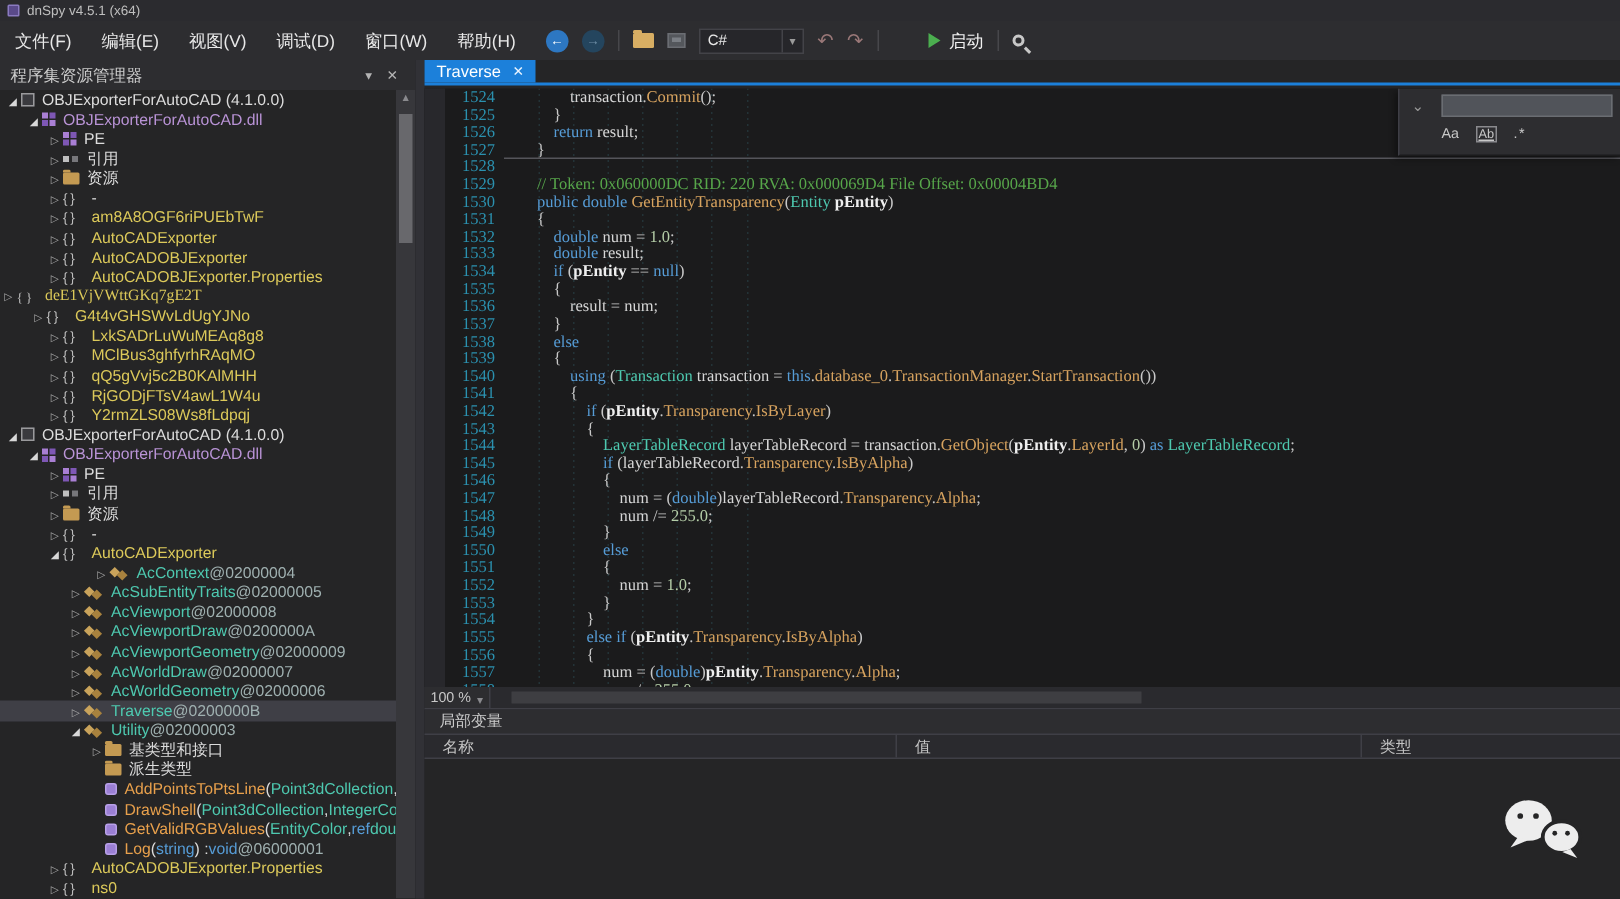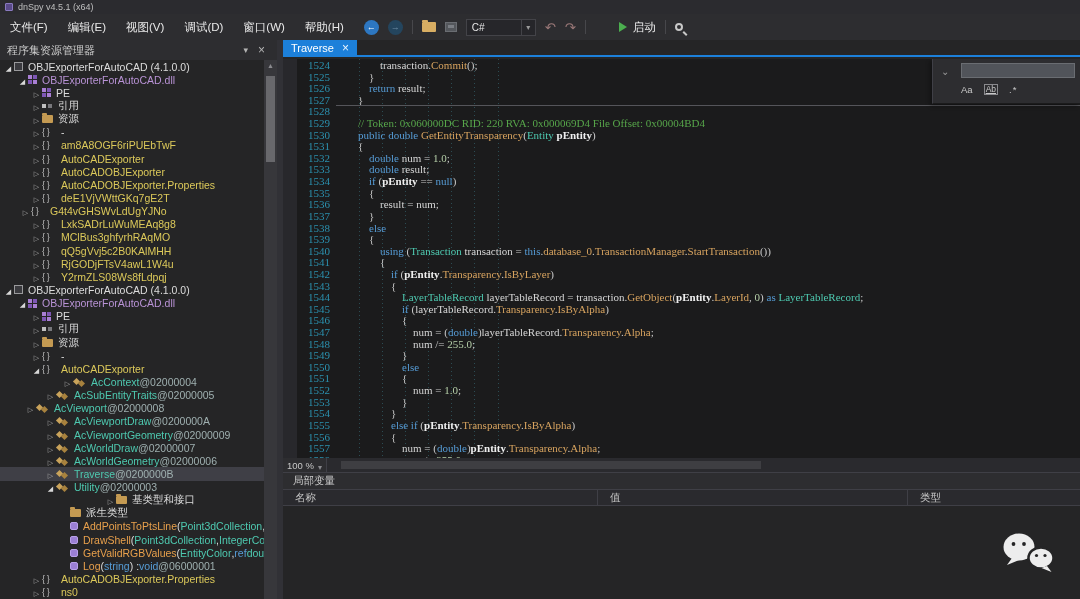--- a/index.html
+++ b/index.html
@@ -208,21 +208,21 @@
       <div class="tree-row" style="padding-left: 31px;">
         <span class="exp exp-closed"></span>
         <span class="ic ic-ns"></span>
         <span class="tp-ns">AutoCADOBJExporter</span>
       </div>
       <div class="tree-row" style="padding-left: 31px;">
         <span class="exp exp-closed"></span>
         <span class="ic ic-ns"></span>
         <span class="tp-ns">AutoCADOBJExporter.Properties</span>
       </div>
-      <div class="tree-row" style="padding-left: 31px;">
+      <div class="tree-row" style=" font-family: Liberation Serif, serif;">
         <span class="exp exp-closed"></span>
         <span class="ic ic-ns"></span>
         <span class="tp-ns">deE1VjVWttGKq7gE2T</span>
       </div>
       <div class="tree-row" style="padding-left: 20px;">
         <span class="exp exp-closed"></span>
         <span class="ic ic-ns"></span>
         <span class="tp-ns">G4t4vGHSWvLdUgYJNo</span>
       </div>
       <div class="tree-row" style="padding-left: 31px;">
@@ -290,21 +290,21 @@
         <span class="ic ic-cls"></span>
         <span class="tp-cls">AcContext</span>
         <span class="tp-addr"> @02000004</span>
       </div>
       <div class="tree-row" style="padding-left: 45px;">
         <span class="exp exp-closed"></span>
         <span class="ic ic-cls"></span>
         <span class="tp-cls">AcSubEntityTraits</span>
         <span class="tp-addr"> @02000005</span>
       </div>
-      <div class="tree-row" style="padding-left: 25px;">
+      <div class="tree-row" style="padding-left: 45px;">
         <span class="exp exp-closed"></span>
         <span class="ic ic-cls"></span>
         <span class="tp-cls">AcViewport</span>
         <span class="tp-addr"> @02000008</span>
       </div>
       <div class="tree-row" style="padding-left: 45px;">
         <span class="exp exp-closed"></span>
         <span class="ic ic-cls"></span>
         <span class="tp-cls">AcViewportDraw</span>
         <span class="tp-addr"> @0200000A</span>
@@ -332,21 +332,21 @@
         <span class="ic ic-cls"></span>
         <span class="tp-cls">Traverse</span>
         <span class="tp-addr"> @0200000B</span>
       </div>
       <div class="tree-row" style="padding-left: 45px;">
         <span class="exp exp-open"></span>
         <span class="ic ic-cls"></span>
         <span class="tp-cls">Utility</span>
         <span class="tp-addr"> @02000003</span>
       </div>
-      <div class="tree-row" style="padding-left: 59px; margin-left: 46px;">
+      <div class="tree-row" style="padding-left: 59px;">
         <span class="exp exp-closed"></span>
         <span class="ic ic-folder"></span>
         <span class="tp-plain">基类型和接口</span>
       </div>
       <div class="tree-row" style="padding-left: 59px;">
         <span class="exp"></span>
         <span class="ic ic-folder"></span>
         <span class="tp-plain">派生类型</span>
       </div>
       <div class="tree-row" style="padding-left: 59px;">

